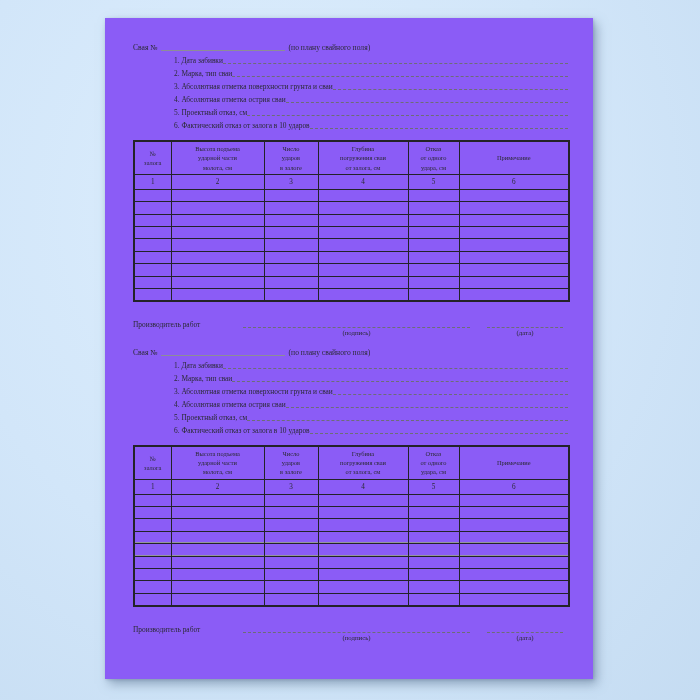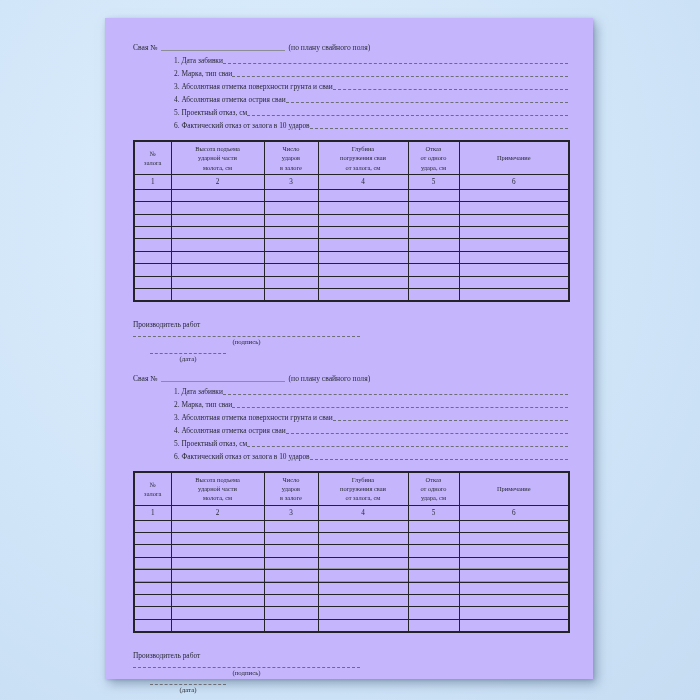--- a/index.html
+++ b/index.html
@@ -9,21 +9,21 @@
     font-family: "Liberation Serif", "DejaVu Serif", serif;
     color: #2a2a33;
   }
   body {
     background: radial-gradient(ellipse at 38% 30%, #ddeefd 0%, #d2e6f9 52%, #c5dcf2 100%);
     position: relative;
   }
   .page {
     position: absolute; left: 105px; top: 18px;
     width: 488px; height: 661px;
-    background: #c4b5fd;
+    background: #8b5cf6;
     box-shadow: 4px 5px 10px rgba(92,117,146,0.55), 1px 1px 3px rgba(92,117,146,0.35);
     padding: 20px 25px 12px 28px;
   }
   .form-section + .form-section { margin-top: 6px; }
 
   
   .pile-row { display: flex; align-items: flex-end; height: 14px; font-size: 7.6px; }
   .pile-fill { width: 124px; border-bottom: 1px solid #8d8d97; margin: 0 4px 1px 3px; height: 8px; }
 
   
@@ -44,21 +44,21 @@
     white-space: pre-line; height: 32px; padding: 2px 1px;
   }
   .num-row td { height: 15px; font-size: 7.2px; text-align: center; vertical-align: middle; }
   .empty-row td { height: 12.4px; }
   .green-row td {
     border-bottom: 1.5px dashed var(--green);
     box-shadow: inset 0 -1px 0 #95959d;
   }
 
   
-  .producer { margin-top: 18px; display: flex; align-items: flex-start; font-size: 7.4px; flex-direction: column; }
+  .producer { margin-top: 18px; display: flex; align-items: flex-start; font-size: 7.4px; }
   .producer-label { width: 110px; line-height: 9px; }
   .sig-col { display: flex; flex-direction: column; }
   .sig-wide { width: 227px; }
   .sig-narrow { width: 76px; margin-left: 17px; }
   .dotline { height: 8px; border-bottom: 1px dashed #6d6d76; }
   .caption { font-size: 6.8px; text-align: center; margin-top: 1px; line-height: 8px; }
 </style>
 </head>
 <body>
 

